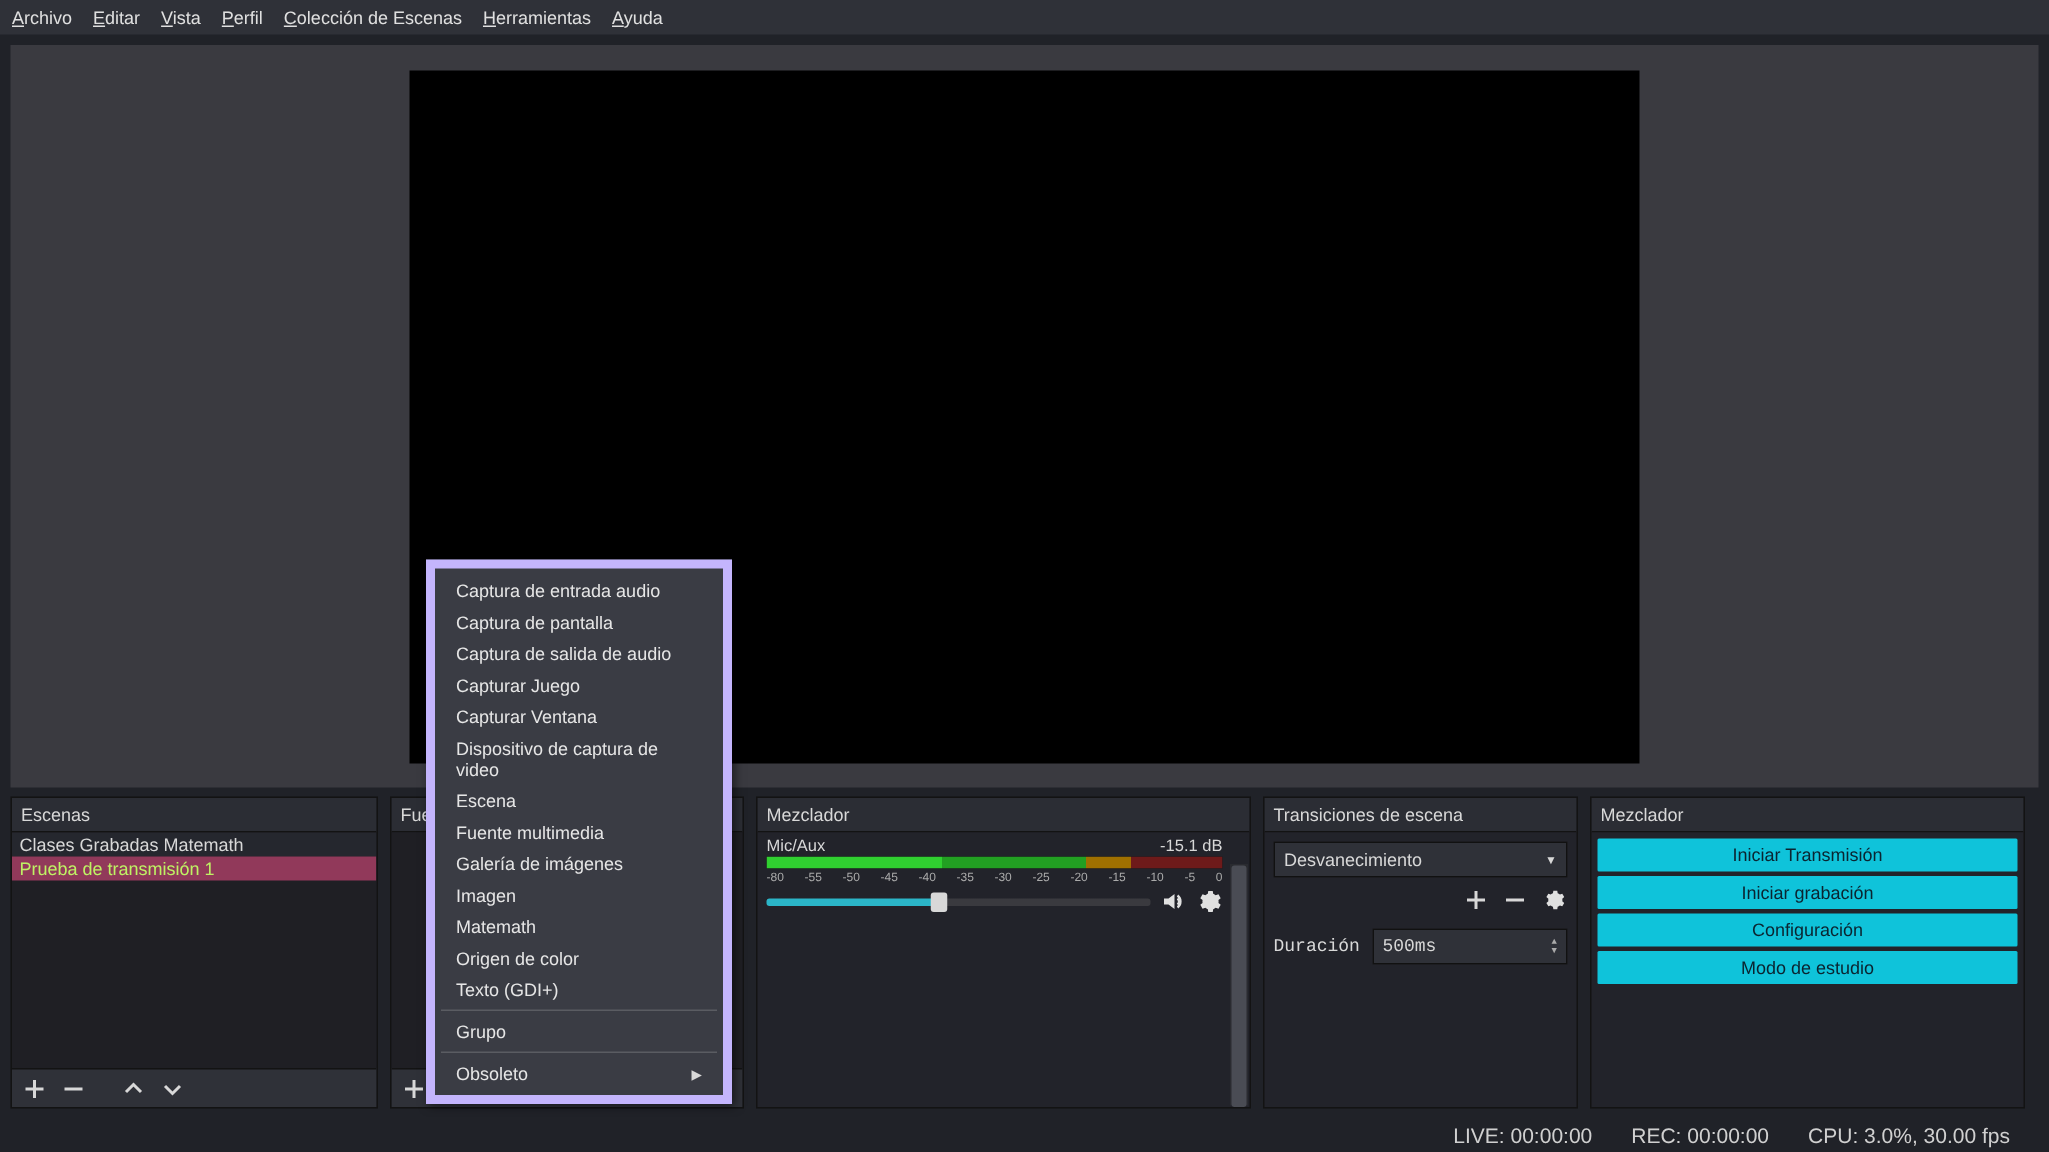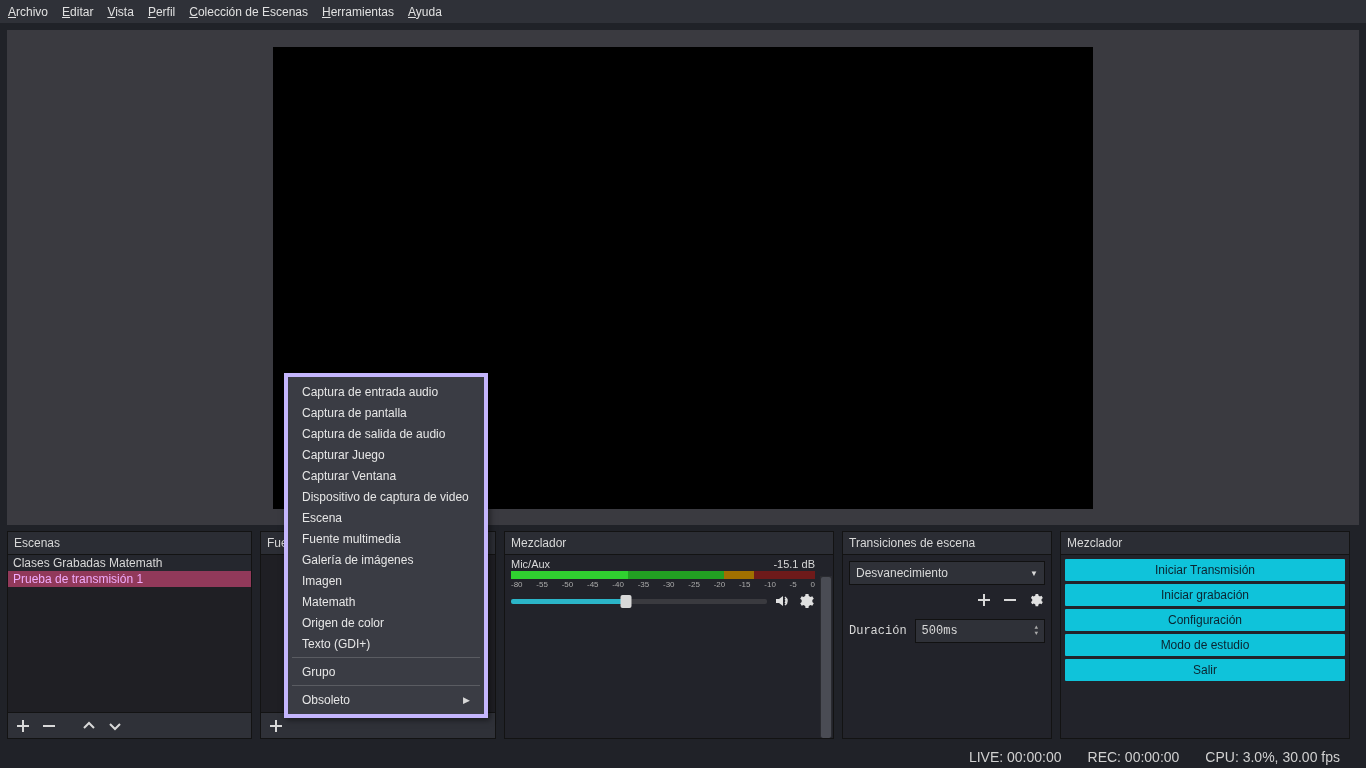--- a/index.html
+++ b/index.html
@@ -73,21 +73,21 @@
   .scenes-panel { width: 245px; }
   .scenes-list { }
   .scene-item {
     padding: 1px 5px;
     font-size: 12px;
     cursor: pointer;
     background: #25272e;
   }
   .scene-item.selected {
     background: #91395a;
-    color: #f0abfc;
+    color: #bef264;
   }
   .panel-toolbar {
     background: #2f3138;
     height: 26px;
     display: flex;
     align-items: center;
     padding: 0 4px;
     gap: 4px;
     border-top: 1px solid #131313;
   }
@@ -104,21 +104,21 @@
   .tb-sep { width: 10px; }
   
   .sources-panel { width: 236px; }
   
   .context-menu {
     position: absolute;
     left: 284px;
     top: 373px;
     width: 204px;
     background: #3a3c44;
-    border: 4px solid #c4b5fd;
+    border: 6px solid #c4b5fd;
     box-shadow: 2px 2px 6px rgba(0,0,0,0.5);
     z-index: 1000;
     padding: 4px 0;
   }
   .ctx-item {
     padding: 3.5px 14px;
     color: #e6e6e6;
     font-size: 12px;
     cursor: pointer;
     display: flex;
@@ -449,21 +449,20 @@
     </div>
   </div>
 
   <div class="panel controls-panel">
     <div class="panel-header">Mezclador</div>
     <div class="panel-body controls-body">
       <div class="ctrl-btn">Iniciar Transmisión</div>
       <div class="ctrl-btn">Iniciar grabación</div>
       <div class="ctrl-btn">Configuración</div>
       <div class="ctrl-btn">Modo de estudio</div>
-      <div class="ctrl-btn">Salir</div>
     </div>
   </div>
 
 </div>
 
 <div class="context-menu">
   <div class="ctx-item">Captura de entrada audio</div>
   <div class="ctx-item">Captura de pantalla</div>
   <div class="ctx-item">Captura de salida de audio</div>
   <div class="ctx-item">Capturar Juego</div>

